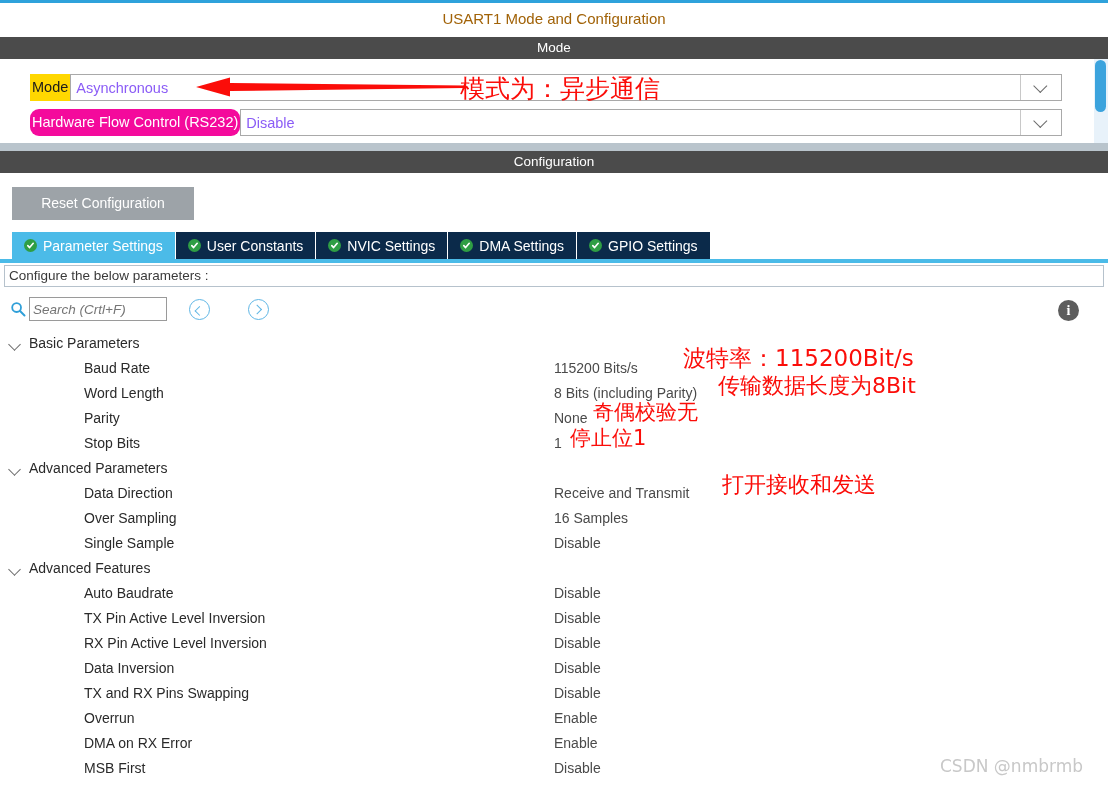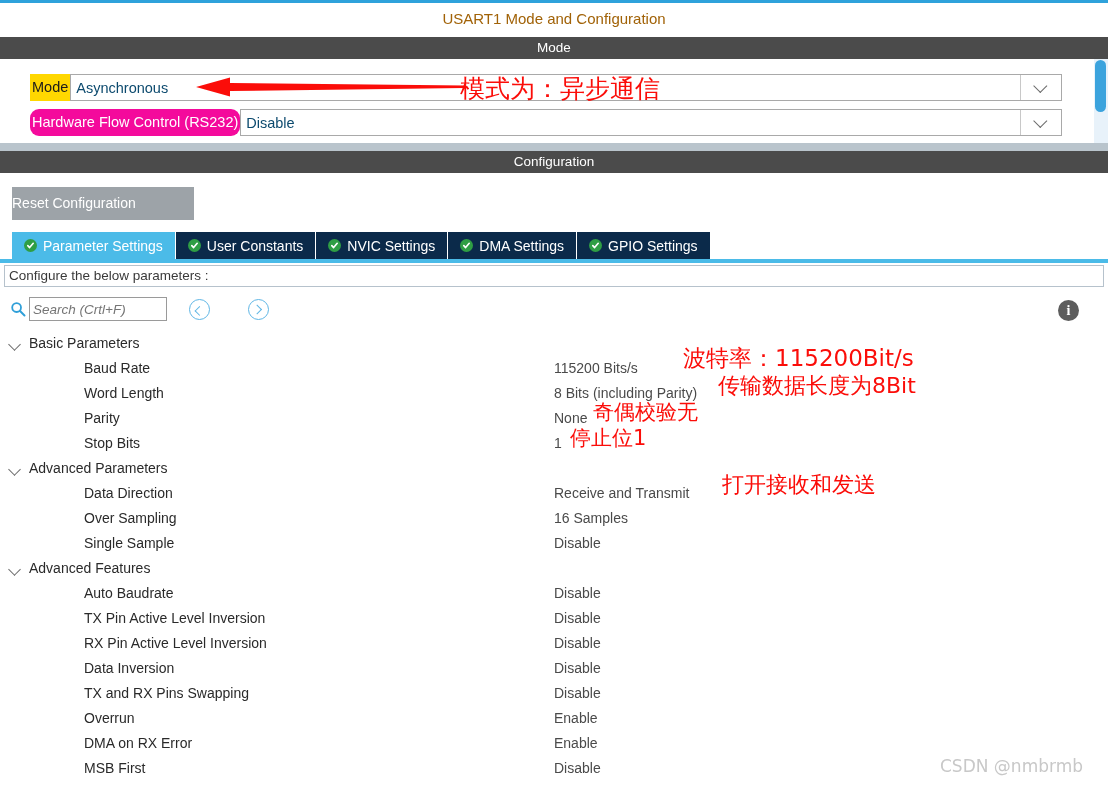--- a/index.html
+++ b/index.html
@@ -91,21 +91,21 @@
     border: 1px solid #a9a9a9;
     background: #ffffff;
     position: relative;
     display: flex;
     align-items: center;
     box-sizing: border-box;
   }
   .combo .combo-text {
     padding-left: 5px;
     font-size: 14.5px;
-    color: #0c4a6e;
+    color: #8b5cf6;
   }
   .combo .chev {
     position: absolute;
     right: 0; top: 0;
     width: 40px; height: 100%;
     border-left: 1px solid #c8c8c8;
     display: flex;
     align-items: center;
     justify-content: center;
   }
@@ -148,21 +148,21 @@
 
   .reset-btn {
     position: absolute;
     left: 12px; top: 14px;
     width: 182px; height: 33px;
     background: #9da3a8;
     border: none;
     color: #ffffff;
     font-size: 14px;
     font-family: "Liberation Sans", sans-serif;
-    text-align: left;
+    text-align: center;
     line-height: 33px;
     cursor: pointer;
   }
 
   
   .tabs {
     position: absolute;
     left: 12px; top: 59px;
     height: 27px;
     display: flex;

